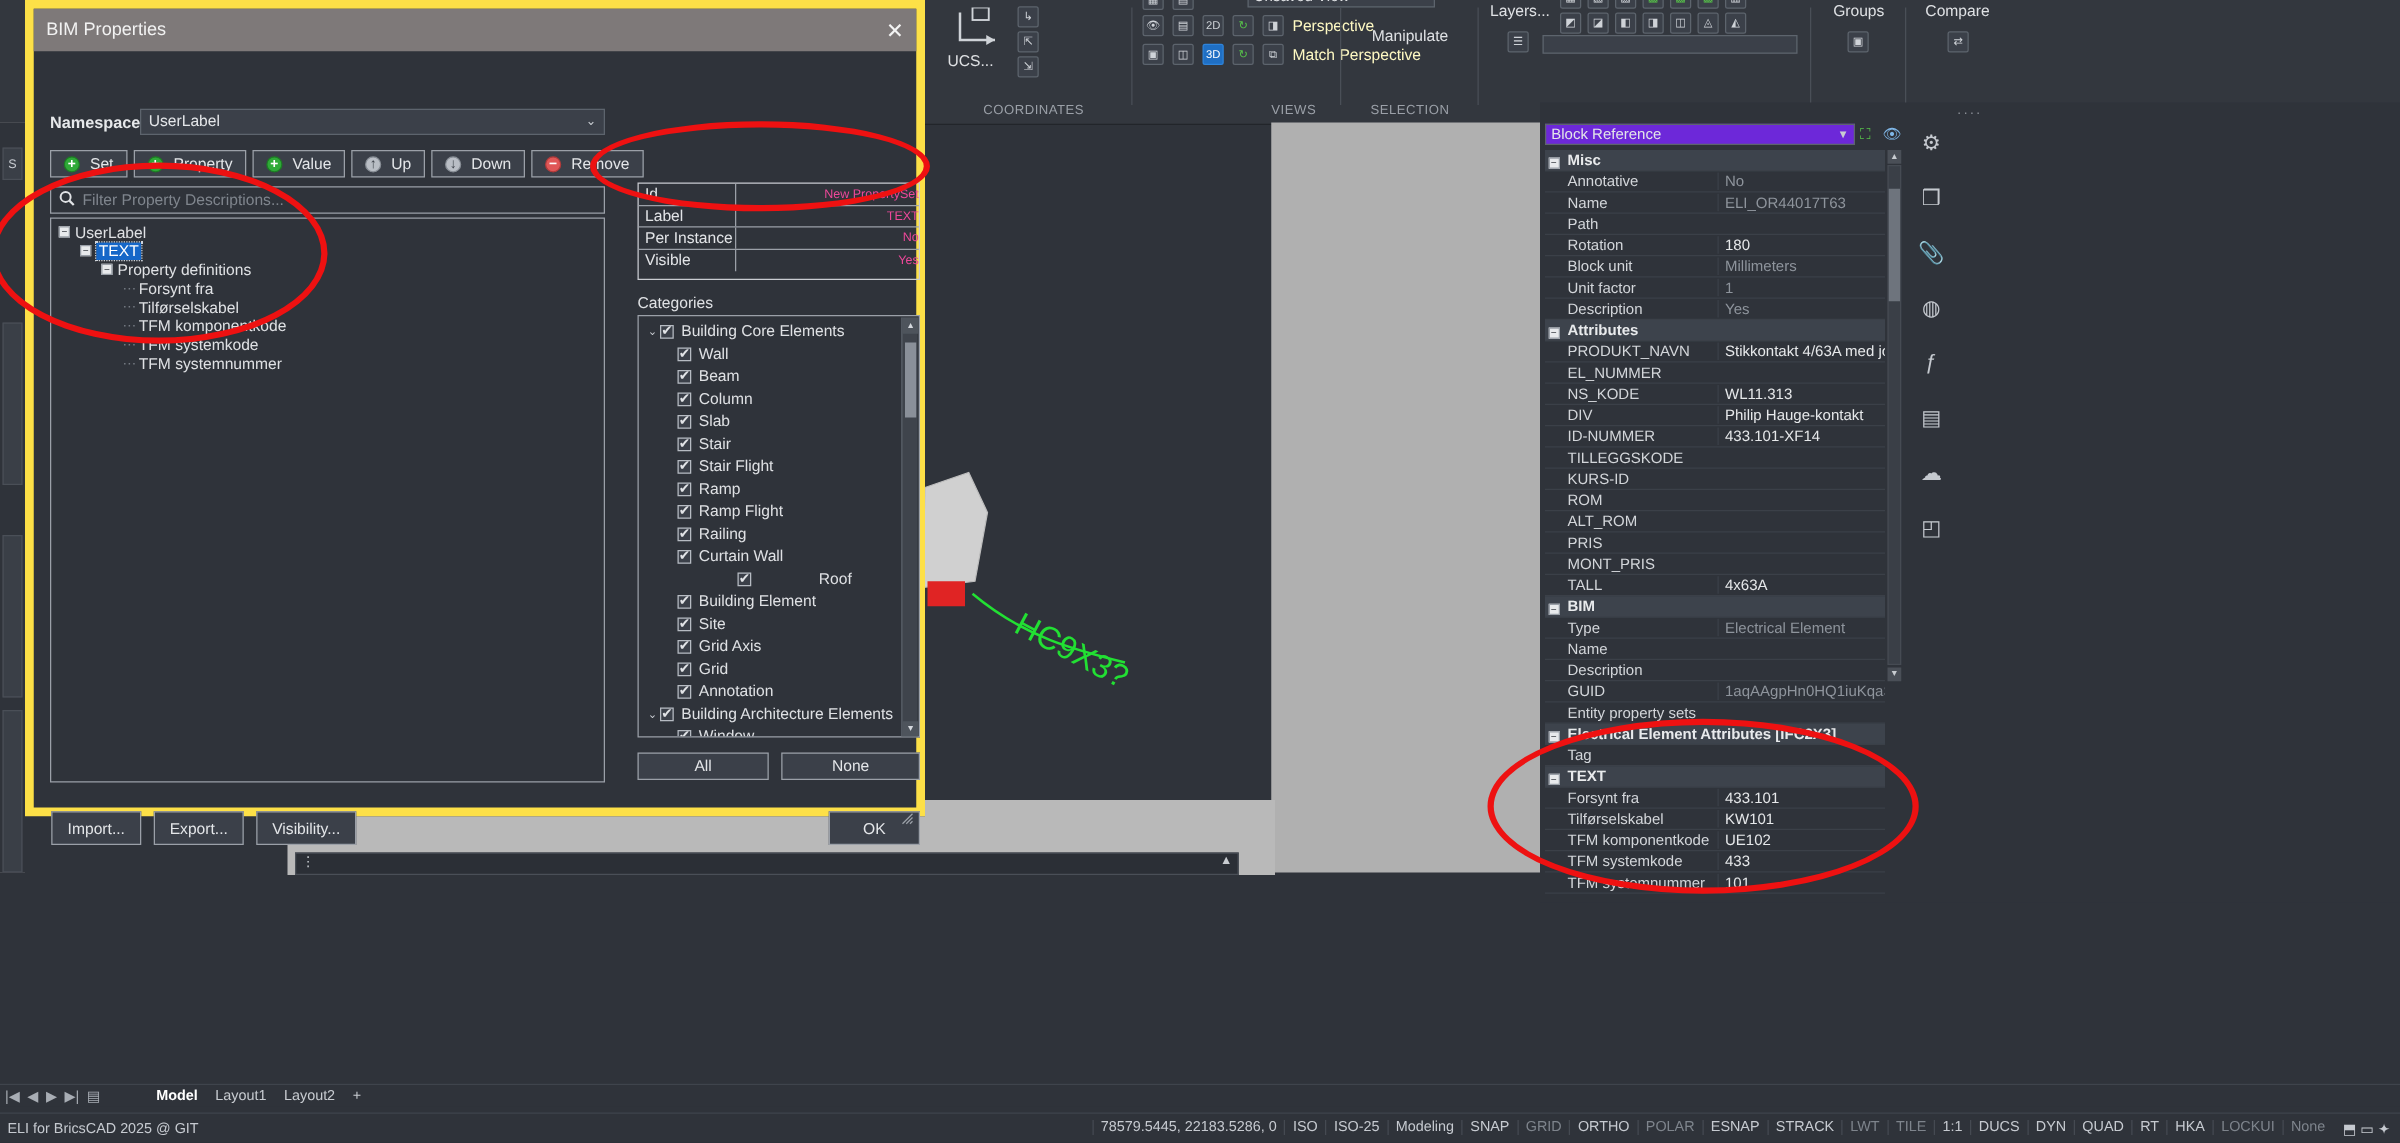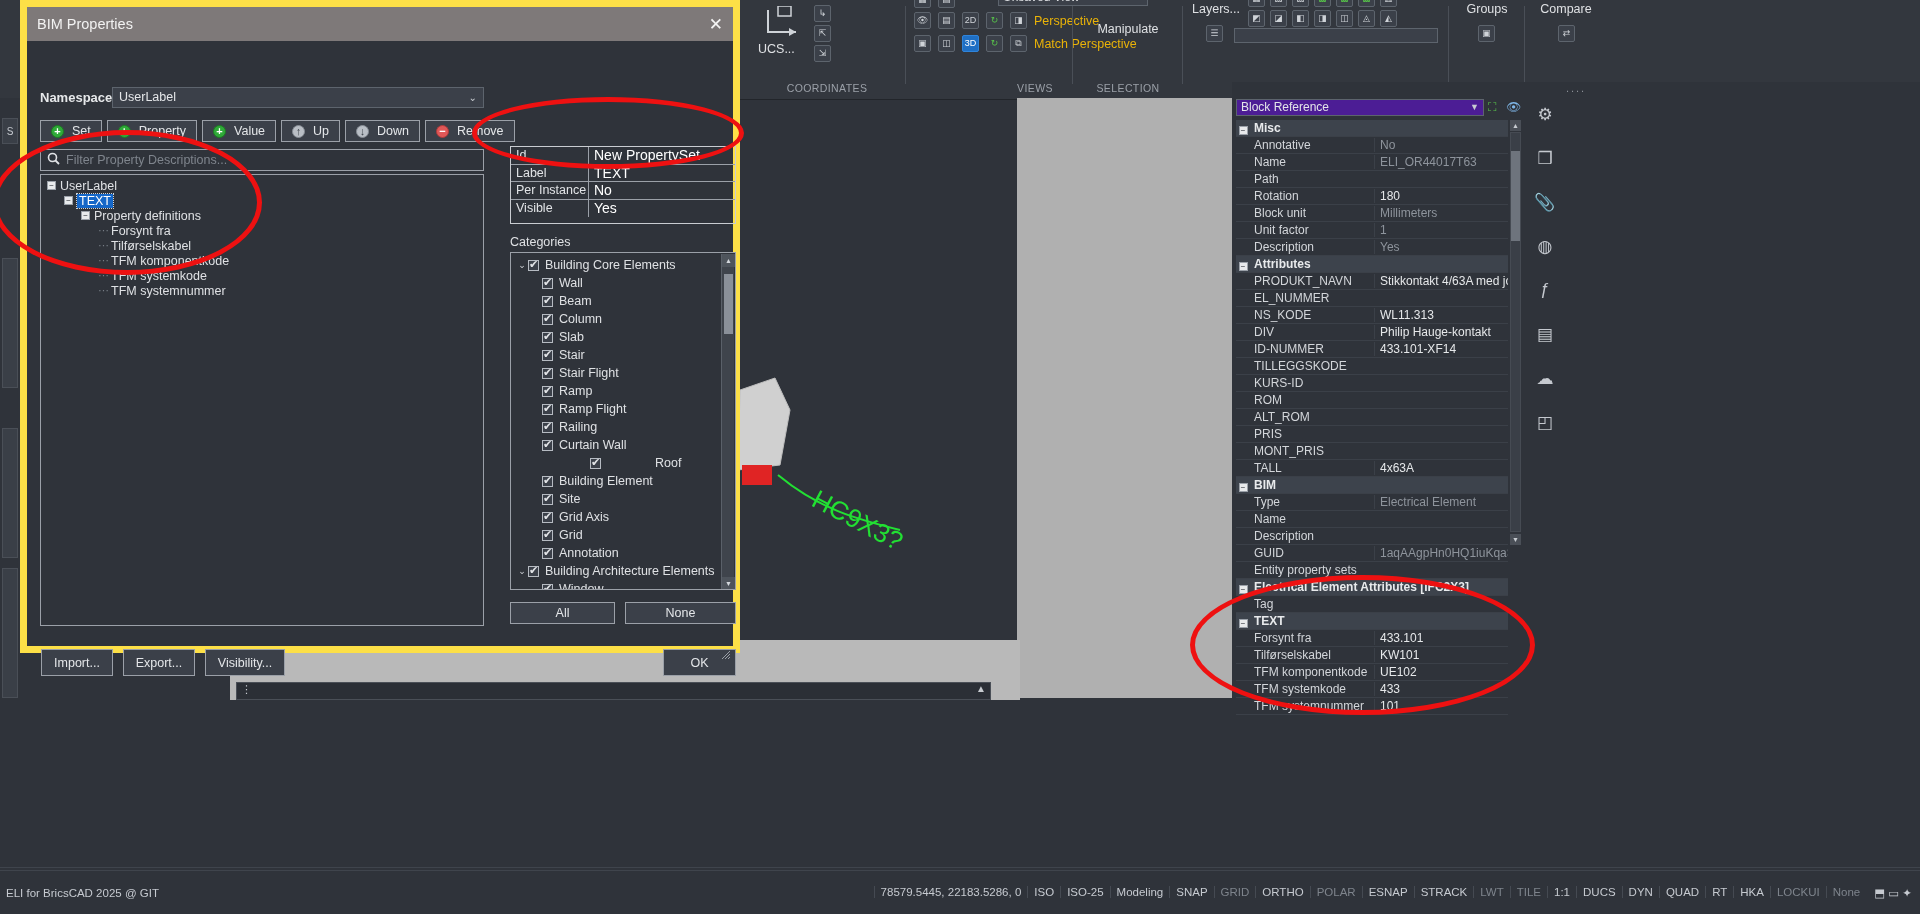--- a/index.html
+++ b/index.html
@@ -18,36 +18,36 @@
   #app-root { position:absolute; inset:0; background:#2f333a; }
 
   
   .ribbon { position:absolute; left:0; top:0; width:1920px; height:100px; background:#33373e; border-bottom:1px solid #22252a; }
   .rib-panel { position:absolute; top:0; height:100px; }
   .rib-sep { position:absolute; top:6px; width:1px; height:78px; background:#4a4f57; }
   .rib-cap { position:absolute; bottom:6px; width:100%; text-align:center; font-size:10.5px; color:#9ba0a8; letter-spacing:.4px; }
   .ic { display:inline-block; border:1px solid #5d646d; border-radius:2px; background:#3b4049; color:#cfd3d8; text-align:center; font-size:9px; line-height:15px; width:17px; height:17px; }
   .ic.blue { background:#1f6fc4; border-color:#2f84da; color:#fff; }
   .ic.green { background:#3b4049; color:#57c24a; }
-  .lbl-i { font-size:12.5px; color:#eab308; }
+  .lbl-i { font-size:12.5px; color:#fef9c3; }
   .rowflex { display:flex; align-items:center; gap:7px; }
 
   
   .canvas { position:absolute; left:1017px; top:98px; width:215px; height:600px; background:#b0b0b0; }
   .canvas2 { position:absolute; left:230px; top:640px; width:790px; height:60px; background:#b9b9b9; }
   .canvas3 { position:absolute; left:0px; top:98px; width:20px; height:600px; background:#8d8d8d; }
   .cmdline { position:absolute; left:236px; top:682px; width:755px; height:18px; background:#2b2f36; border:1px solid #4a4f57; }
 
   
   .geo { position:absolute; left:700px; top:370px; width:330px; height:200px; }
 
   
   .rpanel { position:absolute; left:1232px; top:82px; width:688px; height:640px; background:#2f333a; }
   .rp-head { position:absolute; left:1232px; top:82px; width:688px; height:14px; text-align:center; color:#8b9097; font-size:11px; letter-spacing:2px; }
-  .rp-combo { position:absolute; left:1236px; top:99px; width:248px; height:17px; background:#4c1d95; border:1px solid #5d646d; color:#e3e5e8; font-size:12px; padding-left:4px; line-height:15px; }
+  .rp-combo { position:absolute; left:1236px; top:99px; width:248px; height:17px; background:#6d28d9; border:1px solid #5d646d; color:#e3e5e8; font-size:12px; padding-left:4px; line-height:15px; }
   .rp-combo .cv { position:absolute; right:4px; top:0; font-size:9px; color:#c8ccd1; }
   .rp-icons { position:absolute; left:1488px; top:99px; width:40px; height:17px; }
 
   .grid { position:absolute; left:1236px; top:120px; width:272px; }
   .grow { display:flex; height:17px; border-bottom:1px solid #3b4048; align-items:center; }
   .grow .gexp { width:14px; text-align:center; flex:0 0 14px; }
   .grow .gk { flex:0 0 124px; padding-left:4px; overflow:hidden; white-space:nowrap; color:#d3d6da; font-size:12px; }
   .grow .gv { flex:1; padding-left:5px; overflow:hidden; white-space:nowrap; font-size:12px; color:#e6e8ea; border-left:1px solid #3b4048; }
   .grow .gv.dim { color:#8e949c; }
   .grow.hdr { background:#3d434c; }
@@ -59,21 +59,21 @@
   .rp-arrow { position:absolute; width:11px; height:11px; background:#4a4f57; color:#c8ccd1; font-size:7px; text-align:center; line-height:11px; }
 
   
   .rail { position:absolute; left:1530px; top:95px; width:34px; height:430px; }
   .rail .ritem { width:30px; height:38px; margin-bottom:6px; display:flex; align-items:center; justify-content:center; color:#c5c9cf; font-size:17px; }
 
   
   .tabbar { position:absolute; left:0; bottom:29px; width:1920px; height:18px; background:#2f333a; border-top:1px solid #3f444c; display:flex; align-items:center; font-size:11.5px; }
   .tabbar .tb { padding:0 7px; color:#c8ccd1; }
   .tabbar .tb.active { font-weight:bold; color:#fff; }
-  .statusbar { position:absolute; left:0; bottom:0; width:1920px; height:44px; background:#2f333a; border-top:1px solid #3f444c; display:flex; align-items:center; font-size:11.5px; color:#c6cad0; }
+  .statusbar { position:absolute; left:0; bottom:0; width:1920px; height:24px; background:#2f333a; border-top:1px solid #3f444c; display:flex; align-items:center; font-size:11.5px; color:#c6cad0; }
   .sb-seg { padding:0 6px; border-left:1px solid #454a52; height:15px; line-height:15px; }
   .sb-seg.off { color:#7e848c; }
 
   
   .lstrip { position:absolute; left:0; top:98px; width:20px; height:600px; background:#2f333a; }
   .lbadge { position:absolute; left:2px; width:16px; height:26px; background:#3a3f47; border:1px solid #4a4f57; color:#c6cad0; font-size:10px; text-align:center; line-height:26px; }
 
   
   .dlg { position:absolute; left:20px; top:0px; width:720px; height:653px; background:#2f333a; border:7px solid #fde047; }
   .dlg-title { height:34px; background:#7e7979; display:flex; align-items:center; padding:0 10px; color:#f2f2f2; font-size:14.5px; }
@@ -97,21 +97,21 @@
   .tree { position:absolute; left:13px; top:133px; width:444px; height:452px; background:#2f333a; border:1px solid #9ba0a8; padding-top:3px; }
   .tnode { display:flex; align-items:center; height:15px; font-size:12.5px; color:#dfe1e4; }
   .tbox { display:inline-block; width:9px; height:9px; border:1px solid #9aa0a8; background:#e8eaec; color:#2b2f36; font-size:8px; line-height:7px; text-align:center; margin-right:4px; }
   .tsel { background:#1567c8; color:#fff; outline:1px dotted #cfd4da; padding:0 2px; }
   .tdash { color:#767c84; margin-right:2px; font-size:11px; }
 
   .kvtable { position:absolute; left:483px; top:105px; width:226px; height:78px; border:1px solid #c9ccd1; }
   .kvrow { display:flex; height:17.5px; border-bottom:1px solid #9ba0a8; }
   .kvrow:last-child { border-bottom:none; }
   .kvrow .k { flex:0 0 78px; padding-left:5px; font-size:12.5px; color:#e2e4e7; border-right:1px solid #9ba0a8; line-height:17px; }
-  .kvrow .v { flex:1; padding-left:5px; font-size:14px; color:#ffffff; line-height:17px; }
+  .kvrow .v { flex:1; padding-left:5px; font-size:10px; color:#ec4899; line-height:17px;text-align:right; }
 
   .cat-label { position:absolute; left:483px; top:194px; font-size:12.5px; color:#dfe1e4; }
   .catbox { position:absolute; left:483px; top:211px; width:226px; height:338px; background:#2f333a; border:1px solid #9ba0a8; overflow:hidden; padding-top:3px; }
   .crow { display:flex; align-items:center; height:18px; font-size:12.5px; color:#dfe1e4; }
   .cchk { width:11px; height:11px; border:1px solid #b6bbc2; background:#3b4049; margin-right:6px; position:relative; flex:0 0 11px; }
   .cchk:after { content:"✔"; position:absolute; left:0px; top:-3px; font-size:11px; color:#e2e4e7; }
   .carrow { width:12px; flex:0 0 12px; text-align:center; font-size:9px; color:#cfd3d8; }
   .catscroll { position:absolute; right:1px; top:1px; width:13px; height:336px; background:#3f444c; border-left:1px solid #5a6069; }
   .catscroll .thumb { position:absolute; left:2px; top:20px; width:9px; height:60px; background:#8a9099; }
   .catscroll .ar { position:absolute; left:0; width:13px; height:13px; background:#4e545c; color:#d4d8dd; font-size:7px; text-align:center; line-height:13px; }

